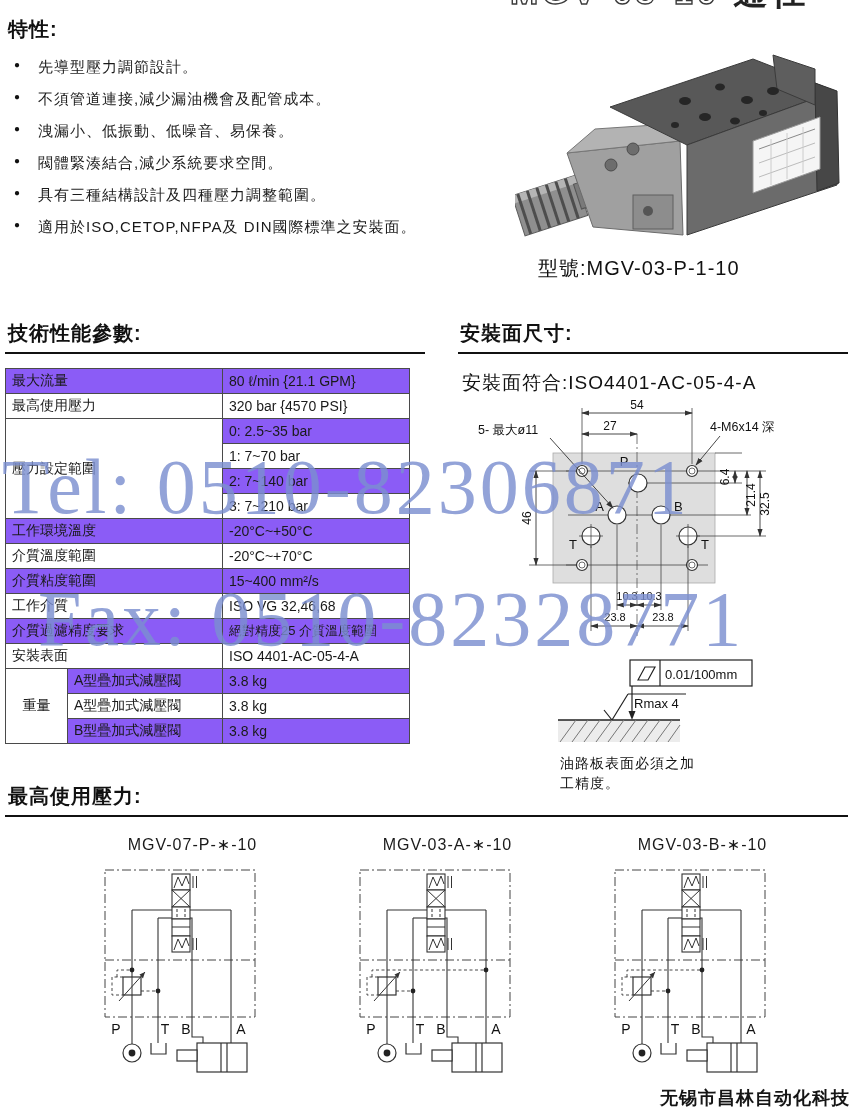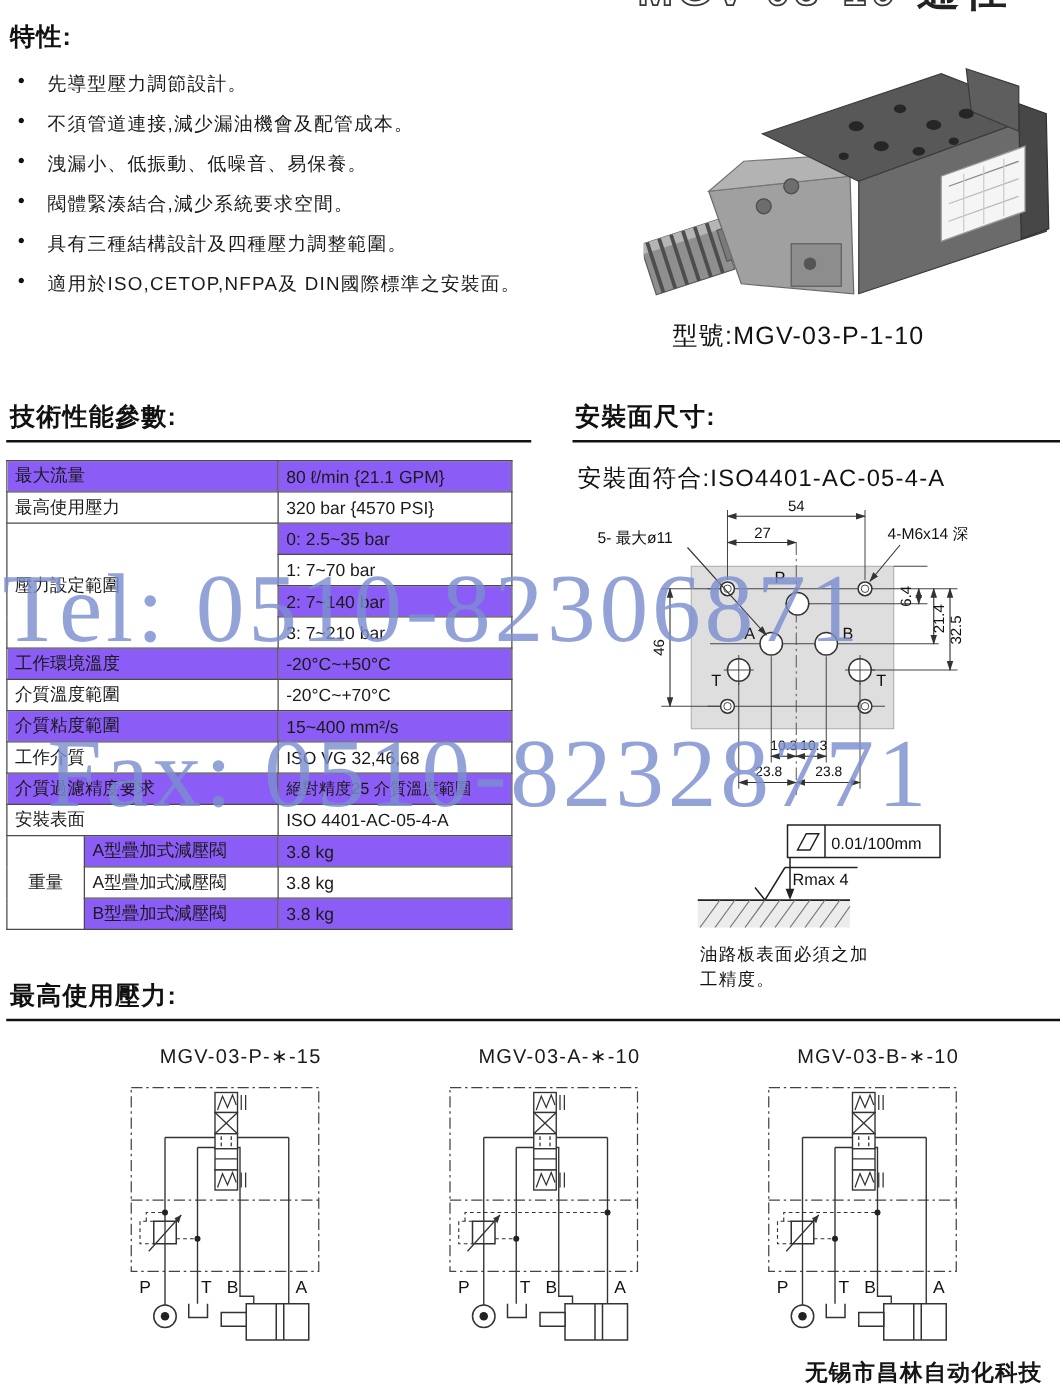--- a/index.html
+++ b/index.html
@@ -312,21 +312,21 @@
     </g>
   </svg>
   <div class="abs surfnote" style="left:560px;top:753px;width:200px;">
     <span>油路板表面必須之加</span><br>
     <span>工精度。</span>
   </div>
 
   <div class="abs h2" style="left:8px;top:783px;">最高使用壓力:</div>
   <div class="abs rule" style="left:5px;top:815px;width:843px;"></div>
 
-  <div class="abs dgtitle" style="left:85px;top:835px;">MGV-03-P-∗-15</div>
+  <div class="abs dgtitle" style="left:85px;top:835px;">MGV-07-P-∗-10</div>
   <div class="abs dgtitle" style="left:340px;top:835px;">MGV-03-A-∗-10</div>
   <div class="abs dgtitle" style="left:595px;top:835px;">MGV-03-B-∗-10</div>
 
   <svg width="0" height="0" style="position:absolute" aria-hidden="true">
     <defs>
       <g id="cir-base">
 
         <rect x="20" y="10" width="150" height="147" fill="none" stroke="#444" stroke-width="1" stroke-dasharray="9 3 2 3"></rect>
         <line x1="20" y1="100" x2="170" y2="100" stroke="#444" stroke-width="1" stroke-dasharray="9 3 2 3"></line>
 
@@ -413,15 +413,15 @@
     <use href="#cir-base" xlink:href="#cir-base" xmlns:xlink="http://www.w3.org/1999/xlink"></use>
     <g>
       <polyline points="32,117 32,110 107,110" fill="none" stroke="#333" stroke-width="0.9" stroke-dasharray="3 2.5"></polyline>
       <circle cx="107" cy="110" r="2.4" fill="#222"></circle>
     </g>
   </svg>
 
   <div class="abs wm" style="left:2px;top:448px;">Tel: 0510-82306871</div>
   <div class="abs wm" style="left:38px;top:580px;">Fax: 0510-82328771</div>
 
-  <div class="abs footer" style="right:16px;top:1086px;font-family:Liberation Mono, monospace;">无锡市昌林自动化科技</div>
+  <div class="abs footer" style="right:0;top:1086px;font-family:Liberation Mono, monospace;">无锡市昌林自动化科技</div>
 
 </div>
 
 </body></html>

